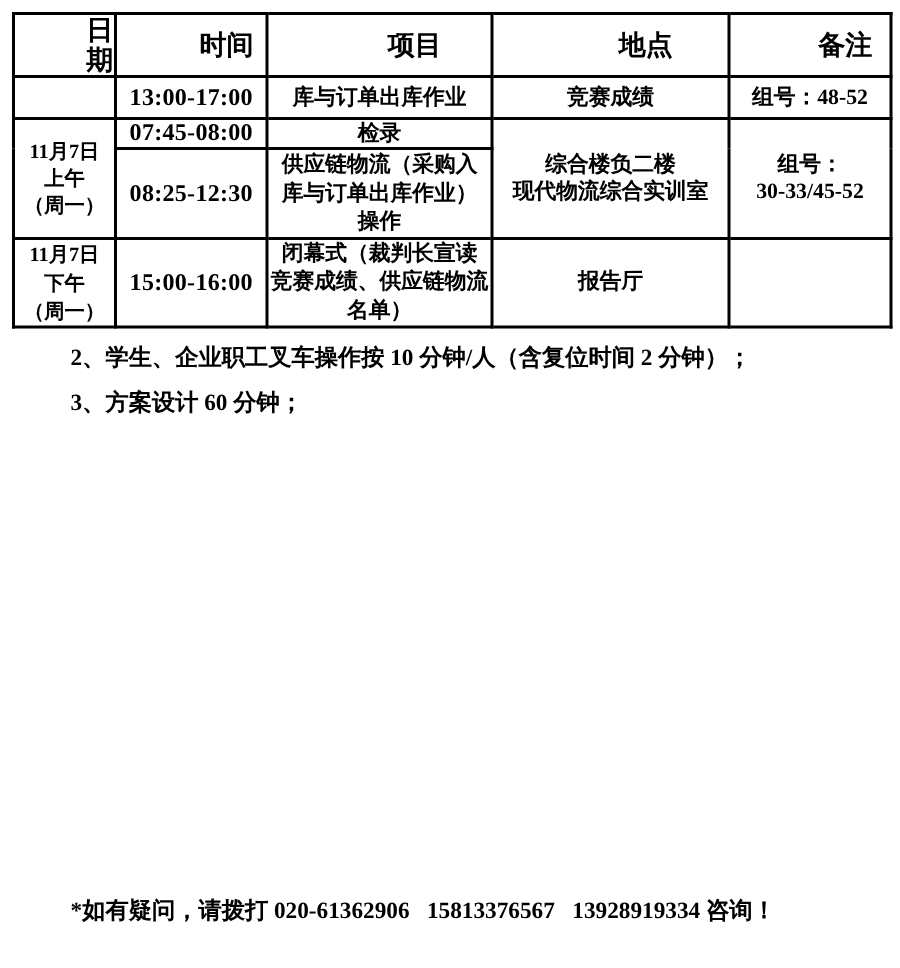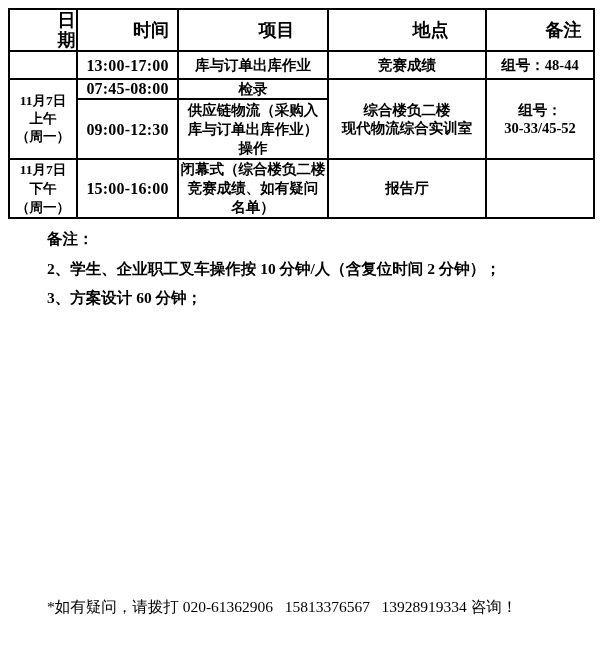--- a/index.html
+++ b/index.html
@@ -65,21 +65,21 @@
   }
   .notes p.heading { text-align: left; }
 
   
   .contact {
     position: absolute;
     left: 47px;
     top: 597px;
     margin: 0;
     font-size: 15.5px;
-    font-weight: 400;
+    font-weight: 700;
     white-space: pre;
   }
 </style>
 </head>
 <body>
 
 <div class="page">
 
   <table class="schedule">
     <colgroup>
@@ -97,66 +97,65 @@
         <th>地点</th>
         <th>备注</th>
       </tr>
     </thead>
     <tbody>
       <tr class="r1">
         <td class="date-cell"></td>
         <td class="time">13:00-17:00</td>
         <td>库与订单出库作业</td>
         <td>竞赛成绩</td>
-        <td>组号：48-44</td>
+        <td>组号：48-52</td>
       </tr>
       <tr class="r2a">
         <td class="date-cell" rowspan="2">
           <div>11月7日</div>
           <div>上午</div>
           <div>（周一）</div>
         </td>
         <td class="time">07:45-08:00</td>
         <td>检录</td>
         <td rowspan="2">
           <div>综合楼负二楼</div>
           <div>现代物流综合实训室</div>
         </td>
         <td rowspan="2">
           <div>组号：</div>
           <div>30-33/45-52</div>
         </td>
       </tr>
       <tr class="r2b">
-        <td class="time">09:00-12:30</td>
+        <td class="time">08:25-12:30</td>
         <td>
           <div>供应链物流（采购入</div>
           <div>库与订单出库作业）</div>
           <div>操作</div>
         </td>
       </tr>
       <tr class="r3">
         <td class="date-cell">
           <div>11月7日</div>
           <div>下午</div>
           <div>（周一）</div>
         </td>
         <td class="time">15:00-16:00</td>
         <td>
-          <div>闭幕式（综合楼负二楼</div>
-          <div>竞赛成绩、如有疑问</div>
+          <div>闭幕式（裁判长宣读</div>
+          <div>竞赛成绩、供应链物流</div>
           <div>名单）</div>
         </td>
         <td>报告厅</td>
         <td></td>
       </tr>
     </tbody>
   </table>
 
   <div class="notes">
-    <p class="heading">备注：</p>
     <p>2、学生、企业职工叉车操作按 10 分钟/人（含复位时间 2 分钟）；</p>
     <p>3、方案设计 60 分钟；</p>
   </div>
 
   <p class="contact">*如有疑问，请拨打 020-61362906   15813376567   13928919334 咨询！</p>
 
 </div>
 
 </body></html>

